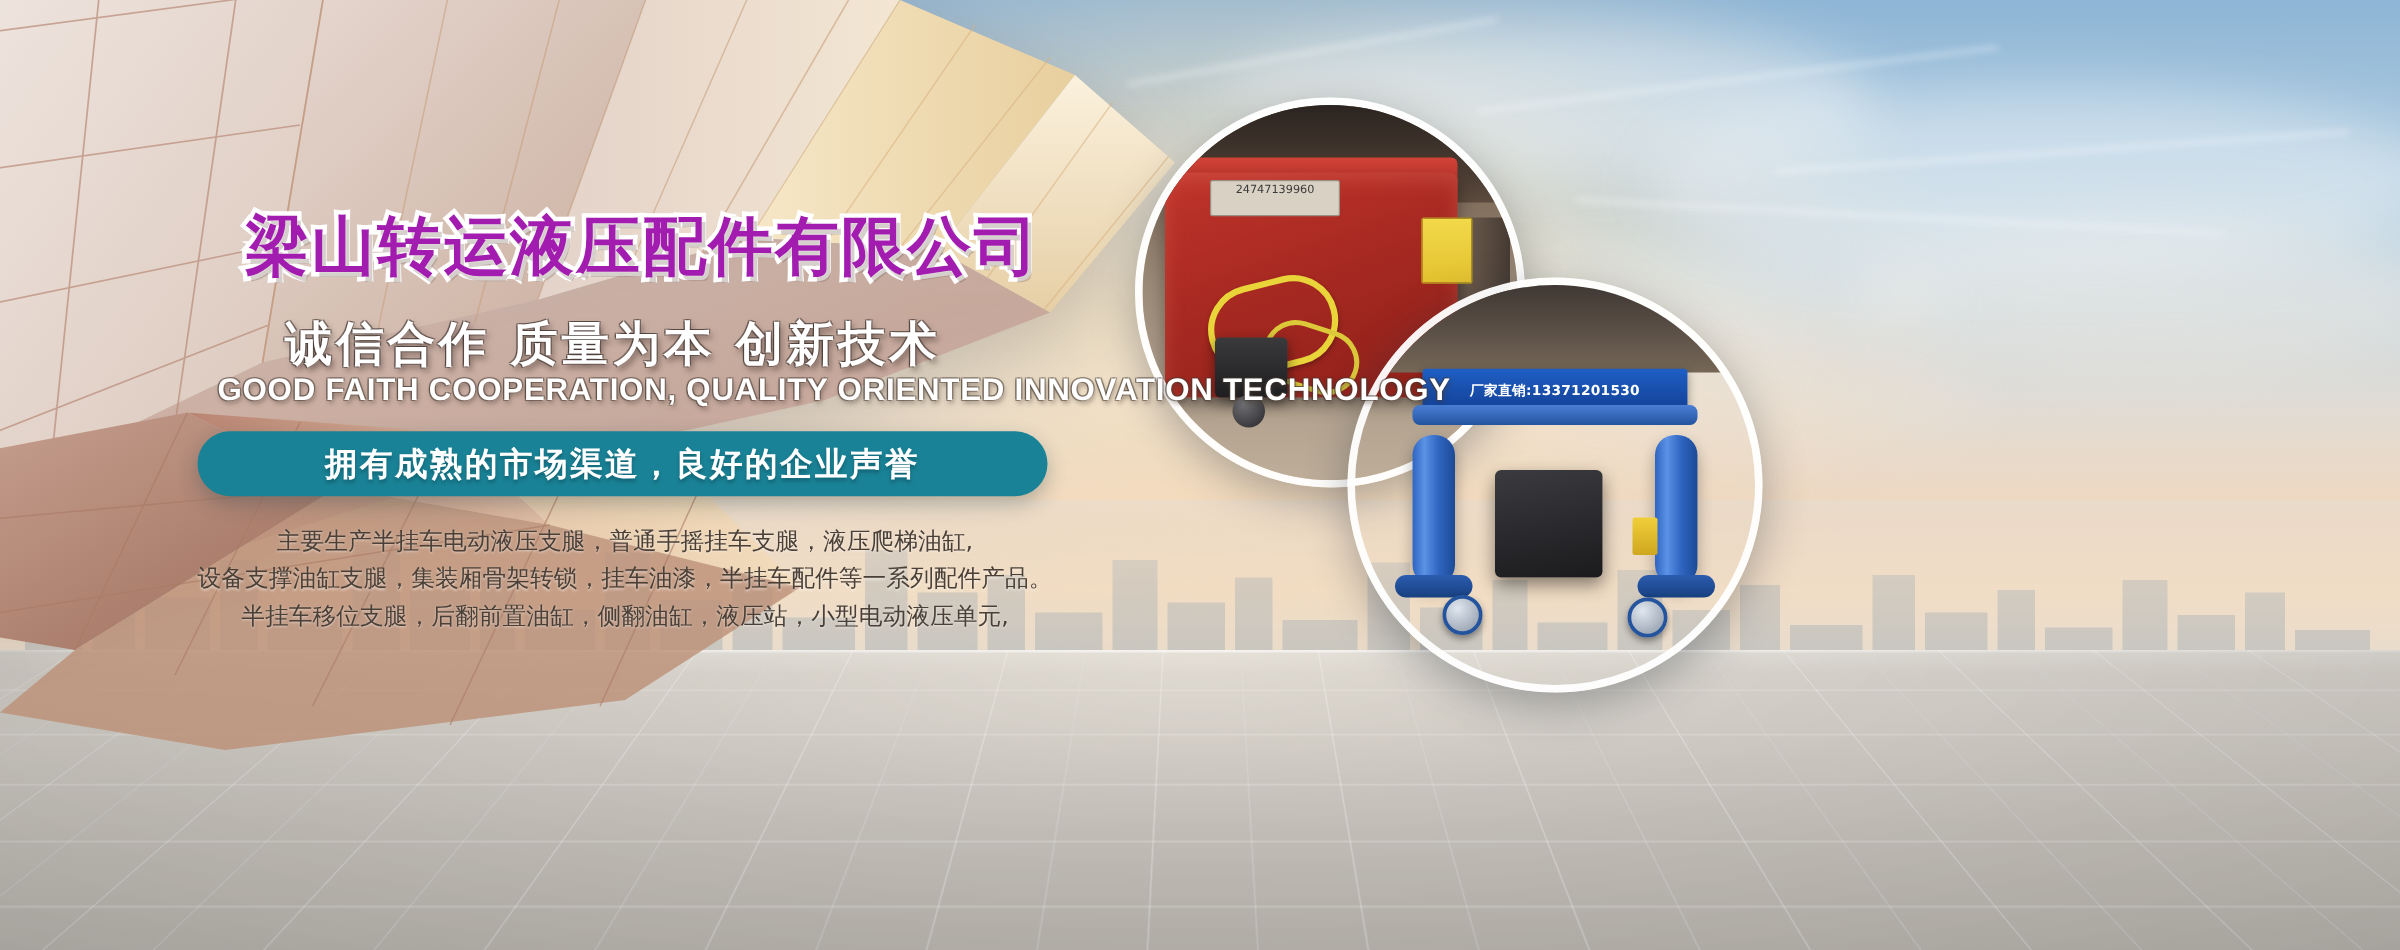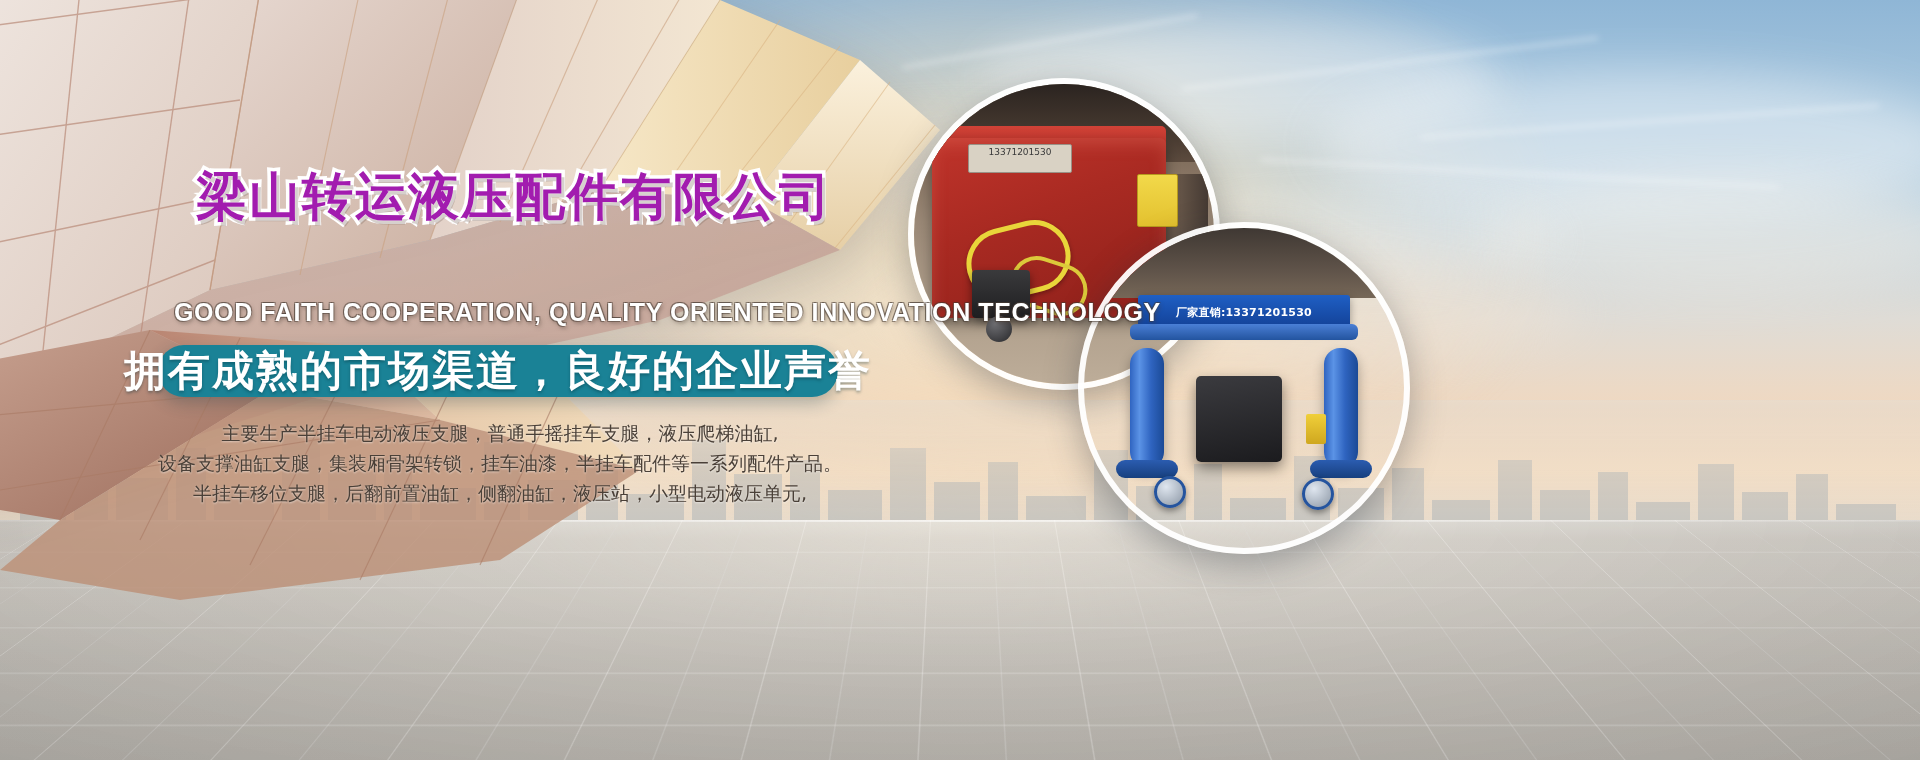--- a/index.html
+++ b/index.html
@@ -276,21 +276,21 @@
 
   #highlight-bar{
     position:absolute;left:158px;top:345px;
     width:680px;height:52px;
     background:#1a8296;
     border-radius:26px;
     box-shadow:0 6px 16px rgba(30,60,70,.30);
     display:flex;align-items:center;justify-content:center;
   }
   #highlight-bar span{
-    color:#ffffff;font-size:42px;font-weight:bold;letter-spacing:2px;
+    color:#ffffff;font-size:26px;font-weight:bold;letter-spacing:2px;
     font-family:"DejaVu Sans","Liberation Sans",sans-serif;
     white-space:nowrap;
     text-shadow:0 2px 3px rgba(0,40,50,.35);
   }
 
   #desc{
     position:absolute;left:150px;top:418px;width:700px;
     text-align:center;
     color:#4a4038;
     font-size:19px;line-height:30px;
@@ -454,21 +454,21 @@
     </g>
   </svg>
 
   <div class="photo" id="photo-red">
     <div class="ph-inner">
       <div class="red-ground"></div>
       <div class="dark-bg"></div>
       <div class="barrel"></div>
       <div class="red-top"></div>
       <div class="red-body"></div>
-      <div class="red-label">13371201530</div>
+      <div class="red-label">24747139960</div>
       <div class="red-sticker"></div>
       <div class="hose"></div>
       <div class="hose2"></div>
       <div class="pump"></div>
       <div class="wheel-r"></div>
     </div>
   </div>
 
   <div class="photo" id="photo-blue">
     <div class="ph-inner">
@@ -486,20 +486,21 @@
       <div class="yellowtag"></div>
       <div class="caster l"></div>
       <div class="caster r"></div>
     </div>
   </div>
 
   <div id="text-block">
 
     <div id="company-title">梁山转运液压配件有限公司</div>
 
+    <div id="slogan-cn">诚信合作 质量为本 创新技术</div>
 
     <div id="slogan-en">GOOD FAITH COOPERATION, QUALITY ORIENTED INNOVATION TECHNOLOGY</div>
 
     <div id="highlight-bar">
       <span>拥有成熟的市场渠道，良好的企业声誉</span>
     </div>
 
     <div id="desc">
       <span class="l">主要生产半挂车电动液压支腿，普通手摇挂车支腿，液压爬梯油缸,</span>
       <span class="l">设备支撑油缸支腿，集装厢骨架转锁，挂车油漆，半挂车配件等一系列配件产品。</span>

